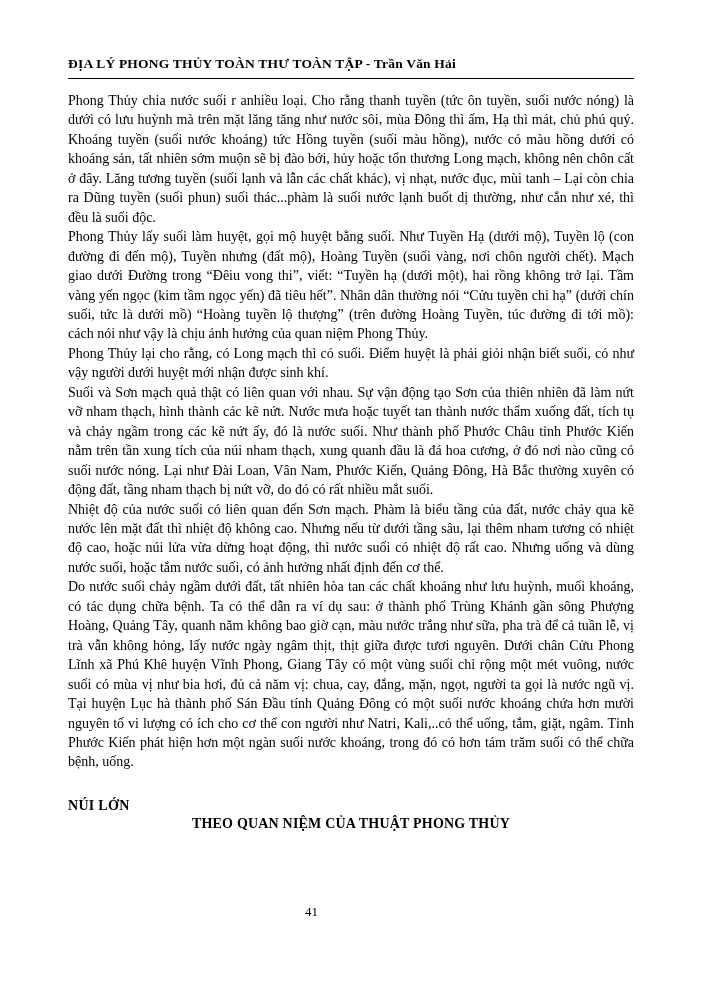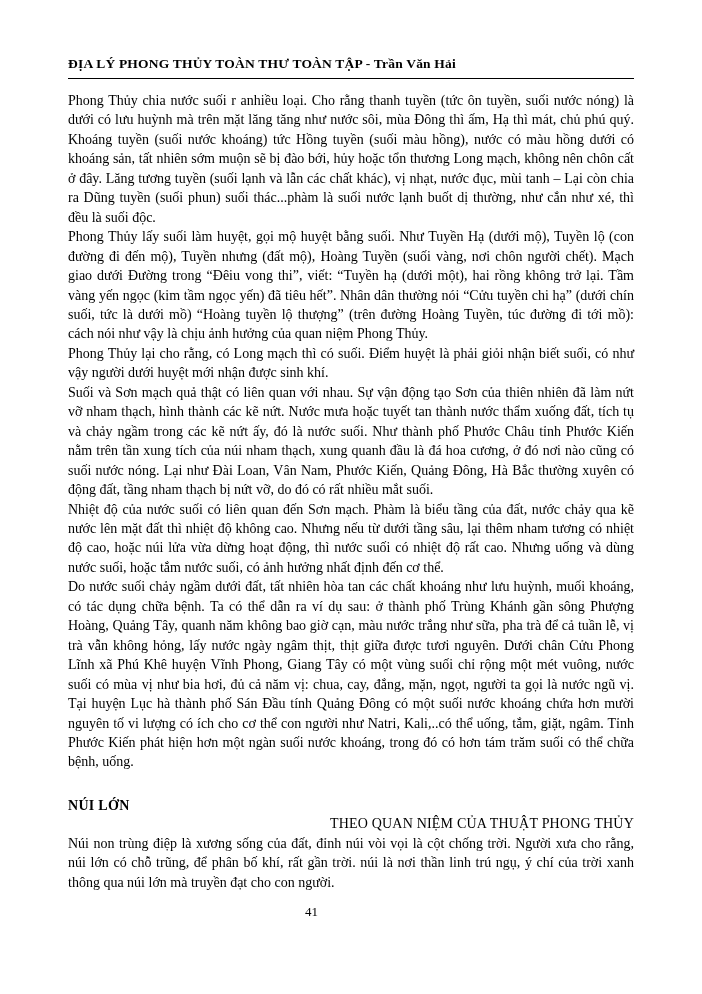--- a/index.html
+++ b/index.html
@@ -45,25 +45,25 @@
   }
   .section-title {
     text-align: left;
     font-weight: bold;
     font-size: 14px;
     margin-top: 26px;
     margin-bottom: 2px;
     letter-spacing: 0.3px;
   }
   .section-subtitle {
-    font-weight: normal;
+    font-weight: bold;
     font-size: 14px;
     margin-bottom: 2px;
     letter-spacing: 0.2px;
-    text-align: right;
+    text-align: center;
   }
   .page-number {
     position: absolute;
     bottom: 74px;
     left: 0;
     width: 623px;
     text-align: center;
     font-size: 13px;
   }
 </style>
@@ -81,17 +81,16 @@
     <p>Phong Thủy lại cho rằng, có Long mạch thì có suối. Điểm huyệt là phải giỏi nhận biết suối, có như vậy người dưới huyệt mới nhận được sinh khí.</p>
     <p>Suối và Sơn mạch quả thật có liên quan với nhau. Sự vận động tạo Sơn của thiên nhiên đã làm nứt vỡ nham thạch, hình thành các kẽ nứt. Nước mưa hoặc tuyết tan thành nước thẩm xuống đất, tích tụ và chảy ngầm trong các kẽ nứt ấy, đó là nước suối. Như thành phố Phước Châu tỉnh Phước Kiến nằm trên tần xung tích của núi nham thạch, xung quanh đầu là đá hoa cương, ở đó nơi nào cũng có suối nước nóng. Lại như Đài Loan, Vân Nam, Phước Kiến, Quảng Đông, Hà Bắc thường xuyên có động đất, tầng nham thạch bị nứt vỡ, do đó có rất nhiều mắt suối.</p>
     <p>Nhiệt độ của nước suối có liên quan đến Sơn mạch. Phàm là biểu tầng của đất, nước chảy qua kẽ nước lên mặt đất thì nhiệt độ không cao. Nhưng nếu từ dưới tầng sâu, lại thêm nham tương có nhiệt độ cao, hoặc núi lửa vừa dừng hoạt động, thì nước suối có nhiệt độ rất cao. Nhưng uống và dùng nước suối, hoặc tắm nước suối, có ảnh hưởng nhất định đến cơ thể.</p>
     <p>Do nước suối chảy ngầm dưới đất, tất nhiên hòa tan các chất khoáng như lưu huỳnh, muối khoáng, có tác dụng chữa bệnh. Ta có thể dẫn ra ví dụ sau: ở thành phố Trùng Khánh gần sông Phượng Hoàng, Quảng Tây, quanh năm không bao giờ cạn, màu nước trắng như sữa, pha trà để cả tuần lễ, vị trà vẫn không hỏng, lấy nước ngày ngâm thịt, thịt giữa được tươi nguyên. Dưới chân Cửu Phong Lĩnh xã Phú Khê huyện Vĩnh Phong, Giang Tây có một vùng suối chỉ rộng một mét vuông, nước suối có mùa vị như bia hơi, đủ cả năm vị: chua, cay, đắng, mặn, ngọt, người ta gọi là nước ngũ vị. Tại huyện Lục hà thành phố Sán Đầu tính Quảng Đông có một suối nước khoáng chứa hơn mười nguyên tố vi lượng có ích cho cơ thể con người như Natri, Kali,..có thể uống, tắm, giặt, ngâm. Tỉnh Phước Kiến phát hiện hơn một ngàn suối nước khoáng, trong đó có hơn tám trăm suối có thể chữa bệnh, uống.</p>
   </div>
 
   <div class="section-title">NÚI LỚN</div>
   <div class="section-subtitle">THEO QUAN NIỆM CỦA THUẬT PHONG THỦY</div>
 
   <div class="body-text">
-    <p>Núi non trùng điệp là xương sống của đất, đỉnh núi vòi vọi là cột chống trời. Người xưa cho rằng, núi lớn có chỗ trũng, để phân bố khí, rất gần trời. núi là nơi thần linh trú ngụ, ý chí của trời xanh thông qua núi lớn mà truyền đạt cho con người.</p>
   </div>
 
   <div class="page-number">41</div>
 </div>
 
 </body></html>

